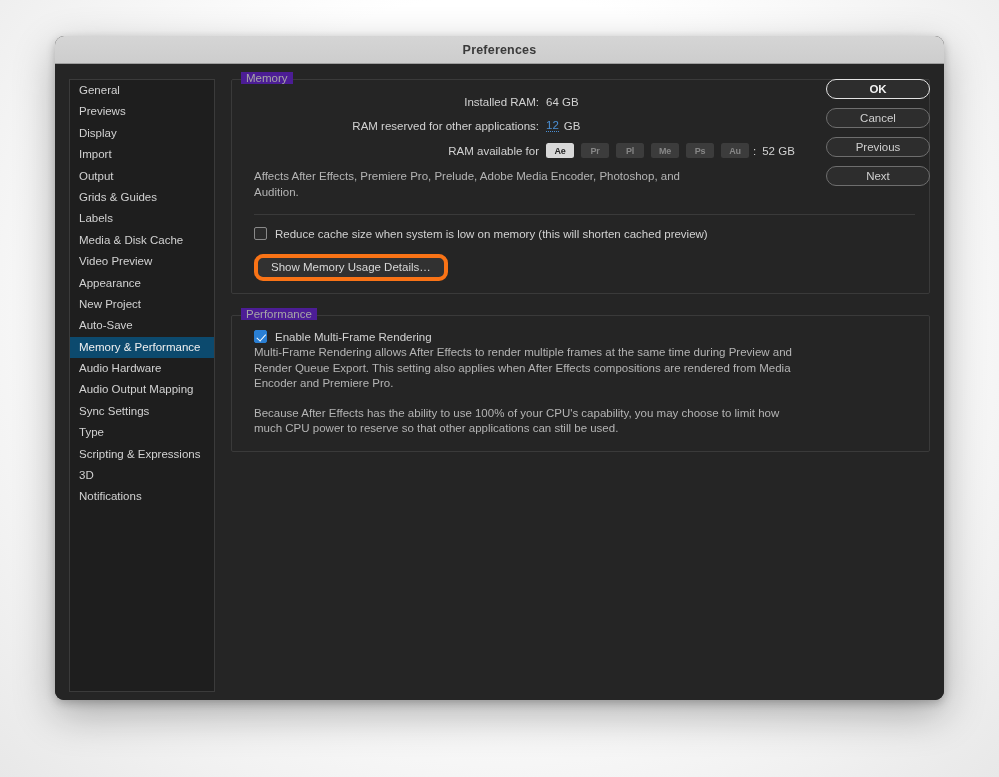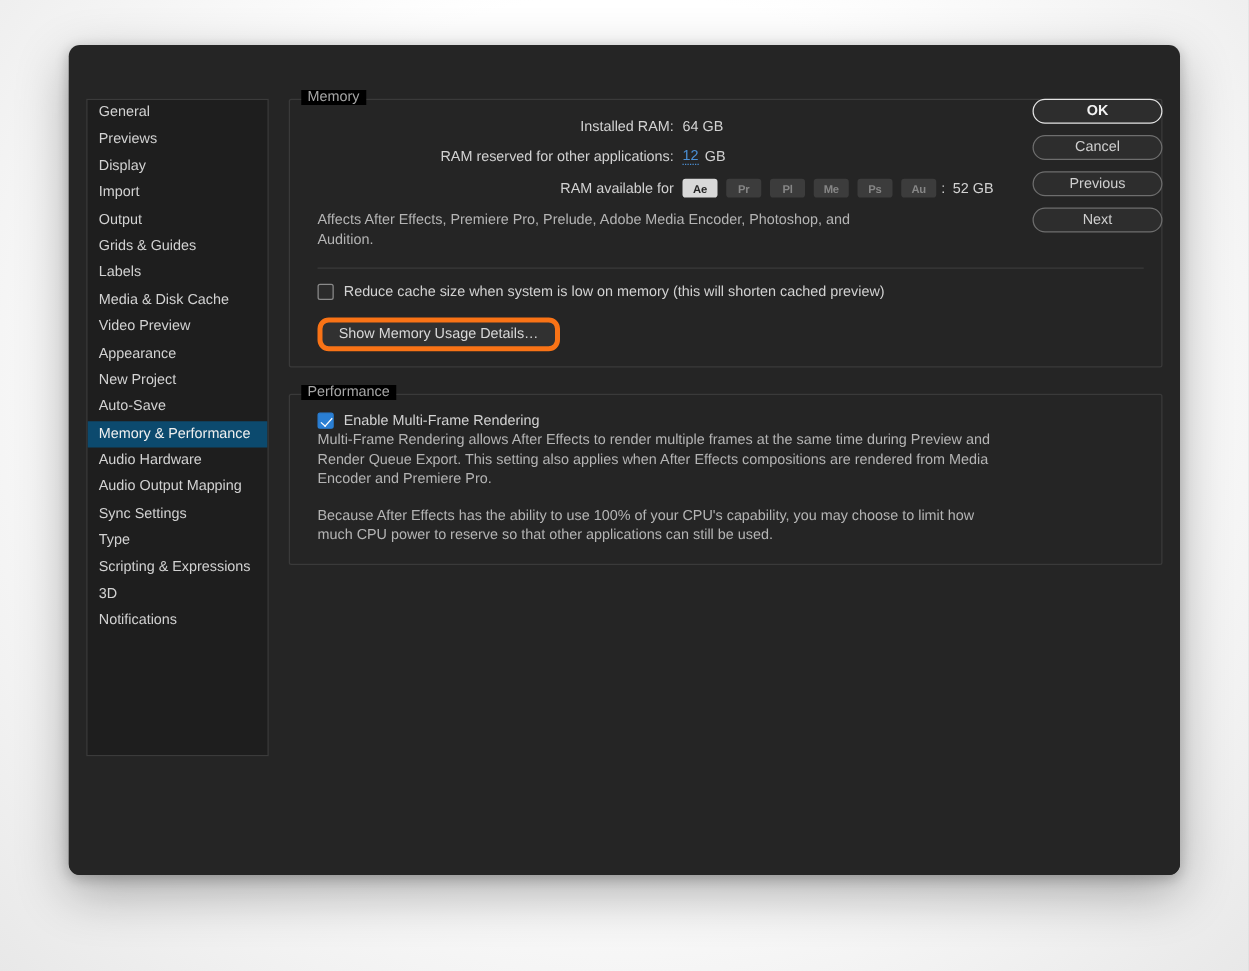--- a/index.html
+++ b/index.html
@@ -40,21 +40,21 @@
   #body {
     position: absolute;
     left: 0; top: 28px; right: 0; bottom: 0;
     background: #252525;
   }
 
   
   #sidebar {
     position: absolute;
     left: 14px; top: 15px;
-    width: 146px; height: 526px;
+    width: 146px; height: 613px;
     background: #1e1e1e;
     border: 1px solid #3b3b3b;
     overflow: hidden;
   }
   .side-item {
     height: 21.4px;
     line-height: 21.4px;
     padding-left: 9px;
     font-size: 11.5px;
     color: #d2d2d2;
@@ -75,21 +75,21 @@
 
   .groupbox {
     position: relative;
     border: 1px solid #3a3a3a;
     border-radius: 2px;
     margin-bottom: 21px;
   }
   .gb-label {
     position: absolute;
     top: -8px; left: 9px;
-    background: #000000;
+    background: #4c1d95;
     padding: 0 5px;
     font-size: 11.5px;
     color: #a6a6a6;
     text-align: right;
   }
   .gb-inner { padding: 16px 14px 12px 14px; }
 
   .row {
     display: flex;
     align-items: center;
@@ -218,20 +218,23 @@
     border-width: 1.5px;
     color: #f2f2f2;
     font-weight: bold;
   }
 </style>
 </head>
 <body>
 
 <div id="window">
 
+  <div id="titlebar">
+    <span class="title">Preferences</span>
+  </div>
 
   <div id="body">
 
     <div id="sidebar">
         <div class="side-item"><span>General</span></div>
         <div class="side-item"><span>Previews</span></div>
         <div class="side-item"><span>Display</span></div>
         <div class="side-item"><span>Import</span></div>
         <div class="side-item"><span>Output</span></div>
         <div class="side-item"><span>Grids &amp; Guides</span></div>

